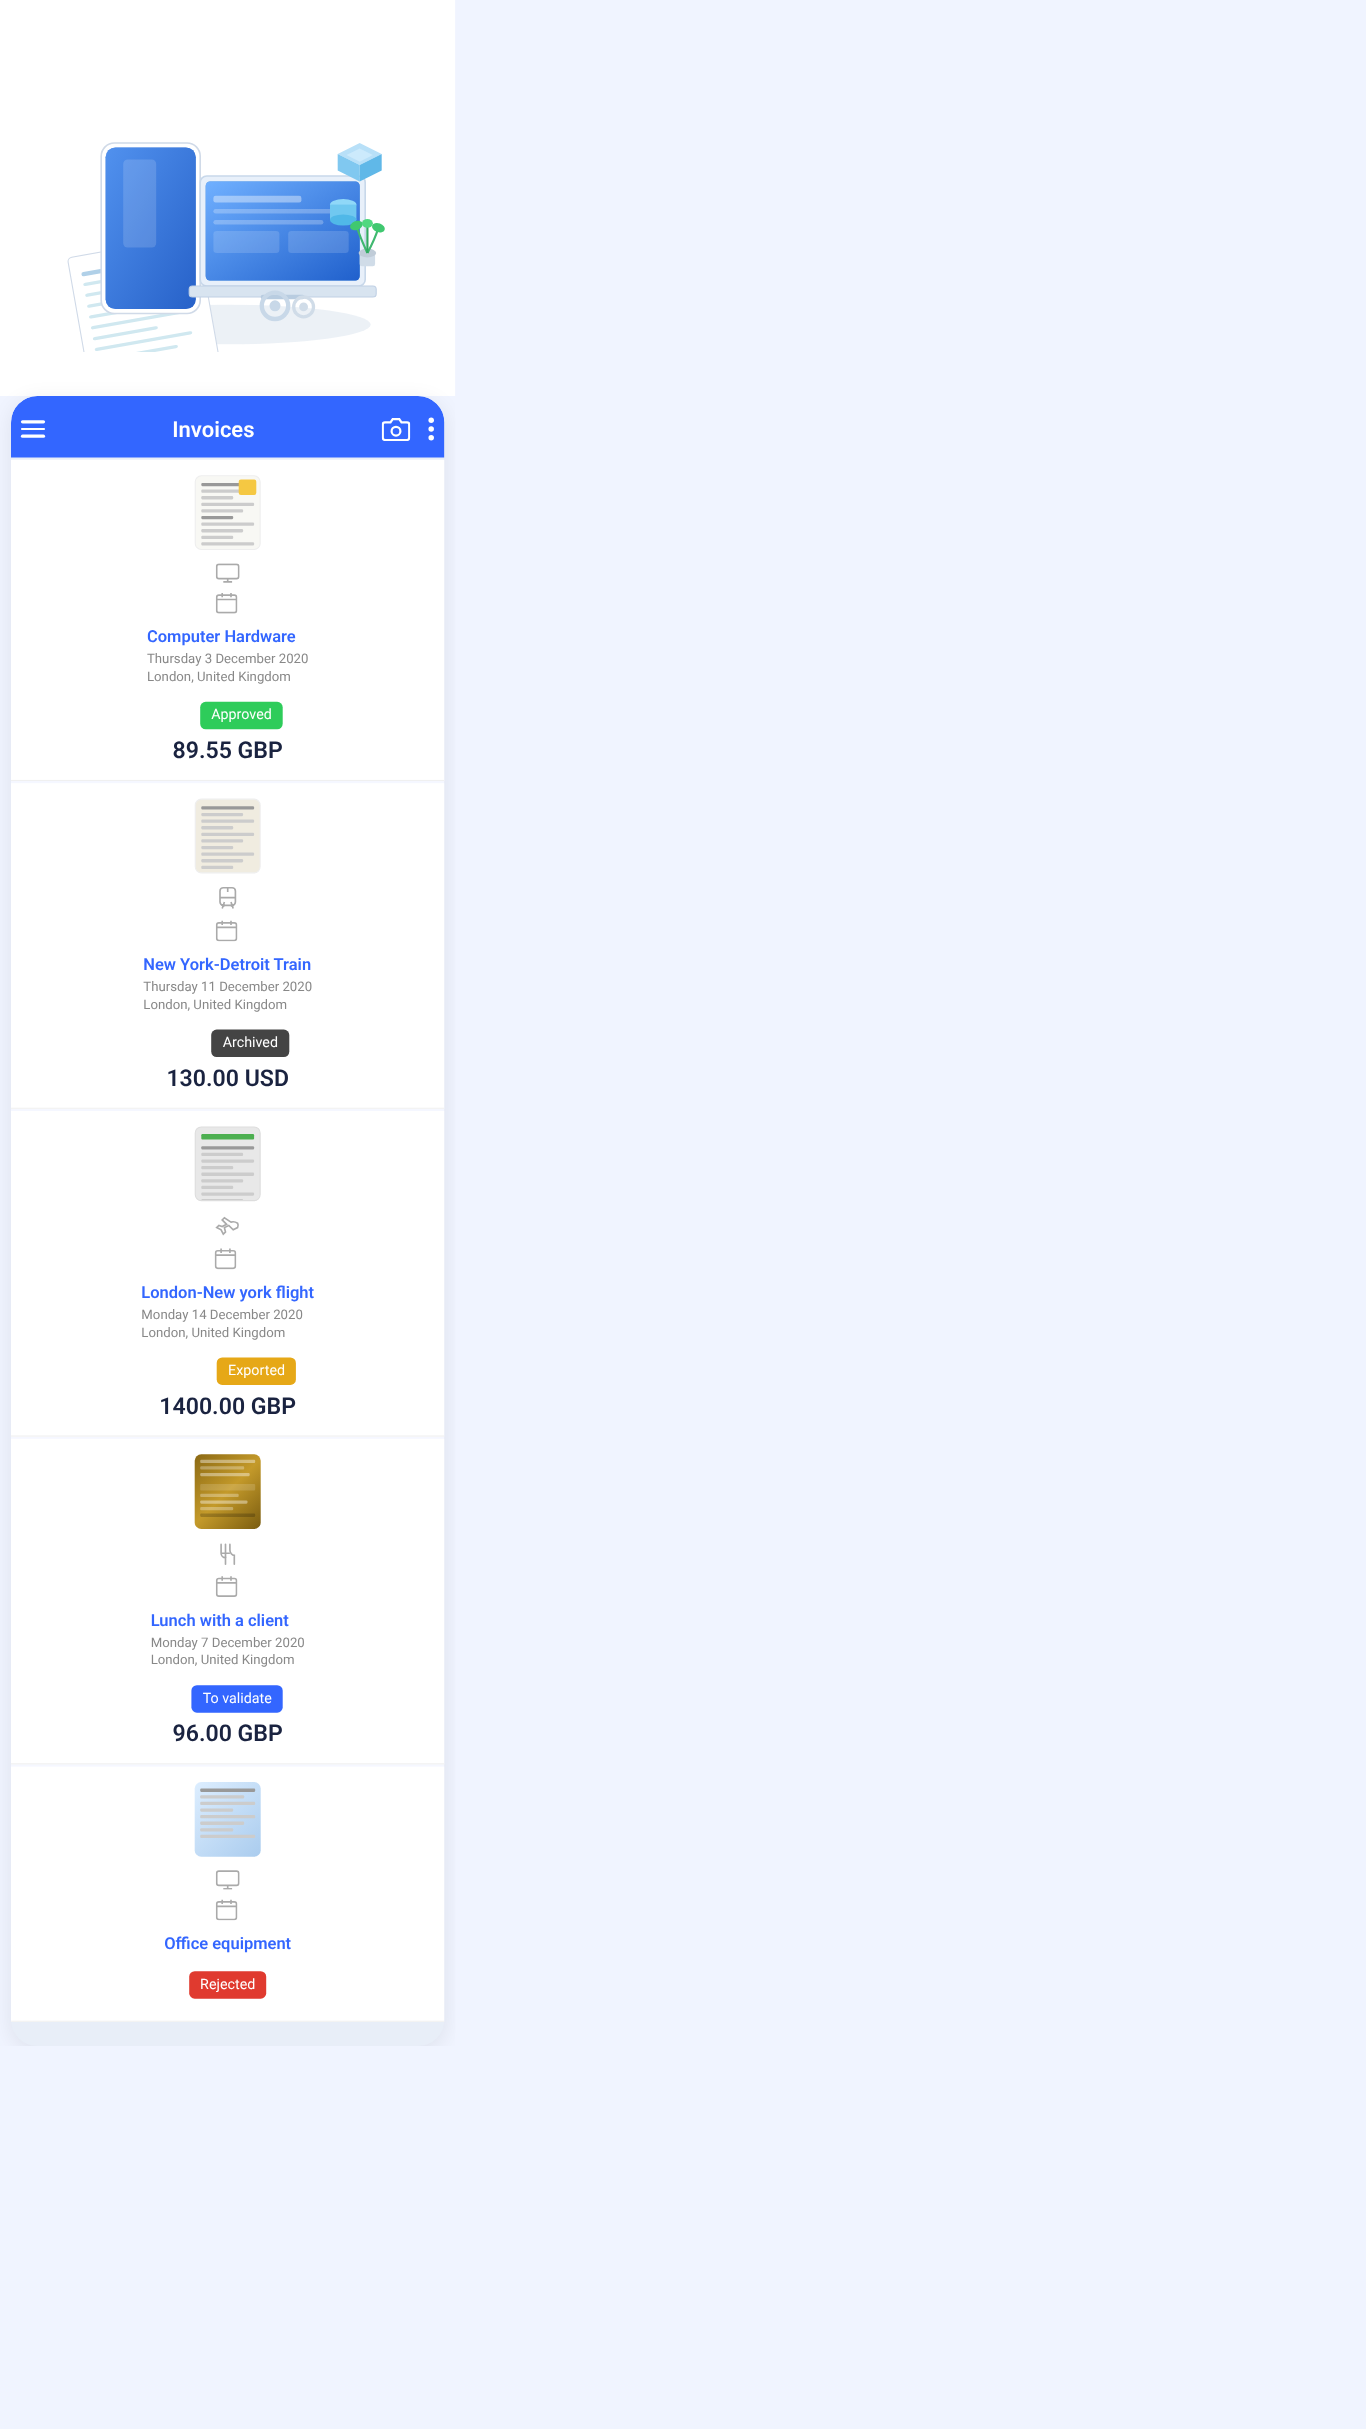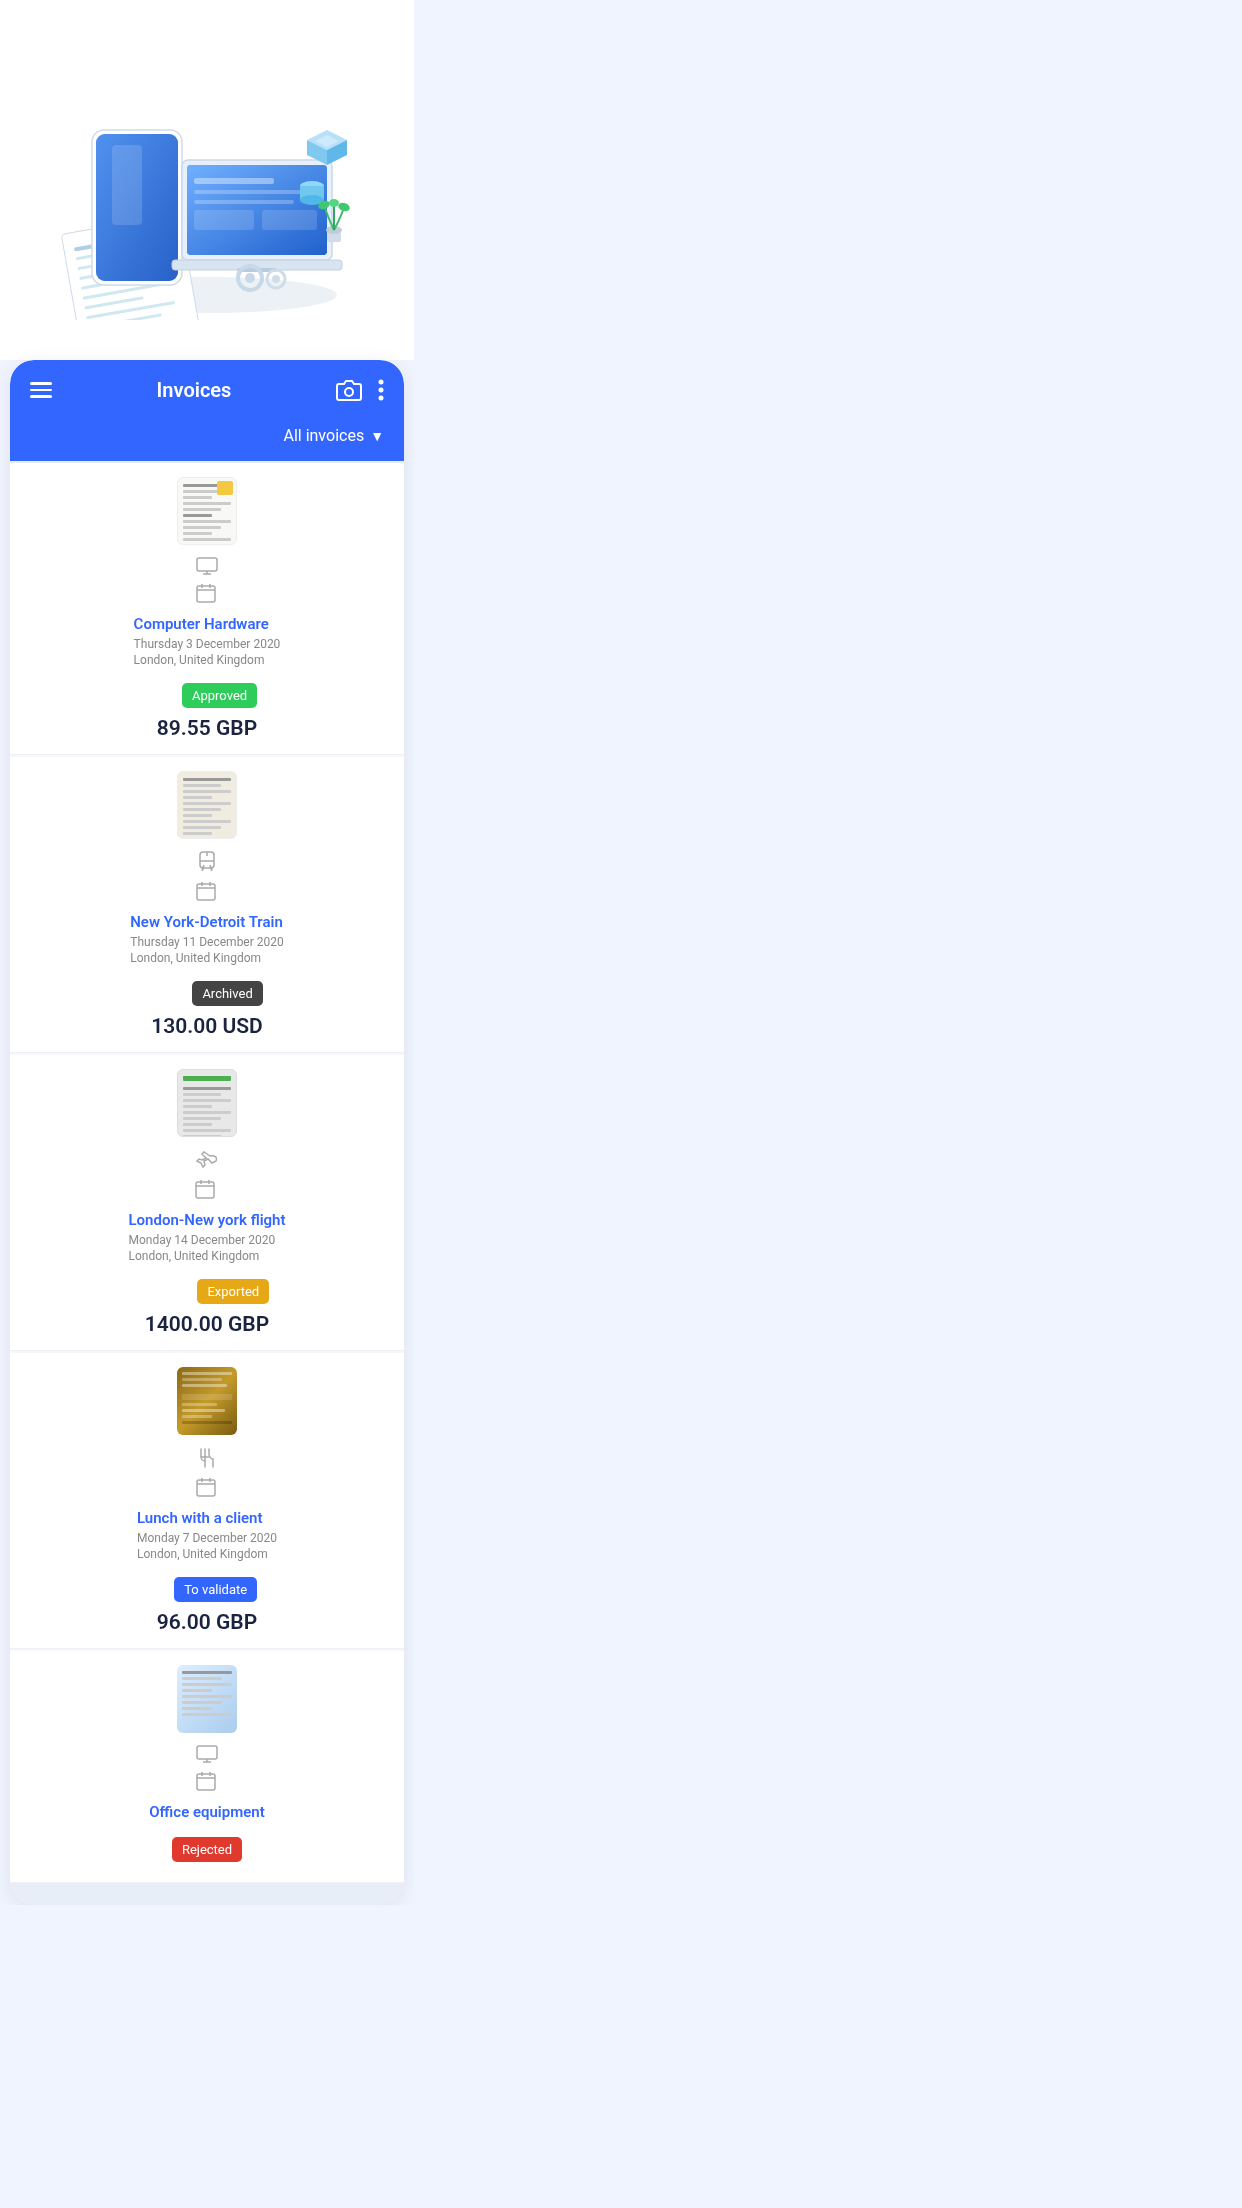--- a/index.html
+++ b/index.html
@@ -46,21 +46,21 @@
       background: #e8eef8;
       border-radius: 24px;
       padding: 0 0 20px;
       margin: 0 10px;
       box-shadow: 0 4px 20px rgba(0,0,0,0.08);
       overflow: hidden;
     }
 
     .app-header {
       background: #3366ff;
-      padding: 18px 20px 0;
+      padding: 18px 9px 0;
       border-radius: 24px 24px 0 0;
     }
 
     .app-header-top {
       display: flex;
       align-items: center;
       justify-content: space-between;
       padding-bottom: 14px;
     }
 
@@ -361,24 +361,20 @@
           <circle cx="13" cy="13" r="4" stroke="white" stroke-width="2" fill="none"></circle>
         </svg>
         <svg width="6" height="22" viewBox="0 0 6 22" fill="white">
           <circle cx="3" cy="3" r="2.5" fill="white"></circle>
           <circle cx="3" cy="11" r="2.5" fill="white"></circle>
           <circle cx="3" cy="19" r="2.5" fill="white"></circle>
         </svg>
       </div>
     </div>
 
-    <div class="filter-bar">
-      <span class="filter-text">All invoices</span>
-      <span class="filter-arrow">▼</span>
-    </div>
   </div>
 
   <div class="invoice-list">
 
     <div class="invoice-item">
       <div class="invoice-thumb thumb-bg-white">
         <div class="receipt-lines">
           <div class="receipt-line dark full"></div>
           <div class="receipt-line medium"></div>
           <div class="receipt-line short"></div>

